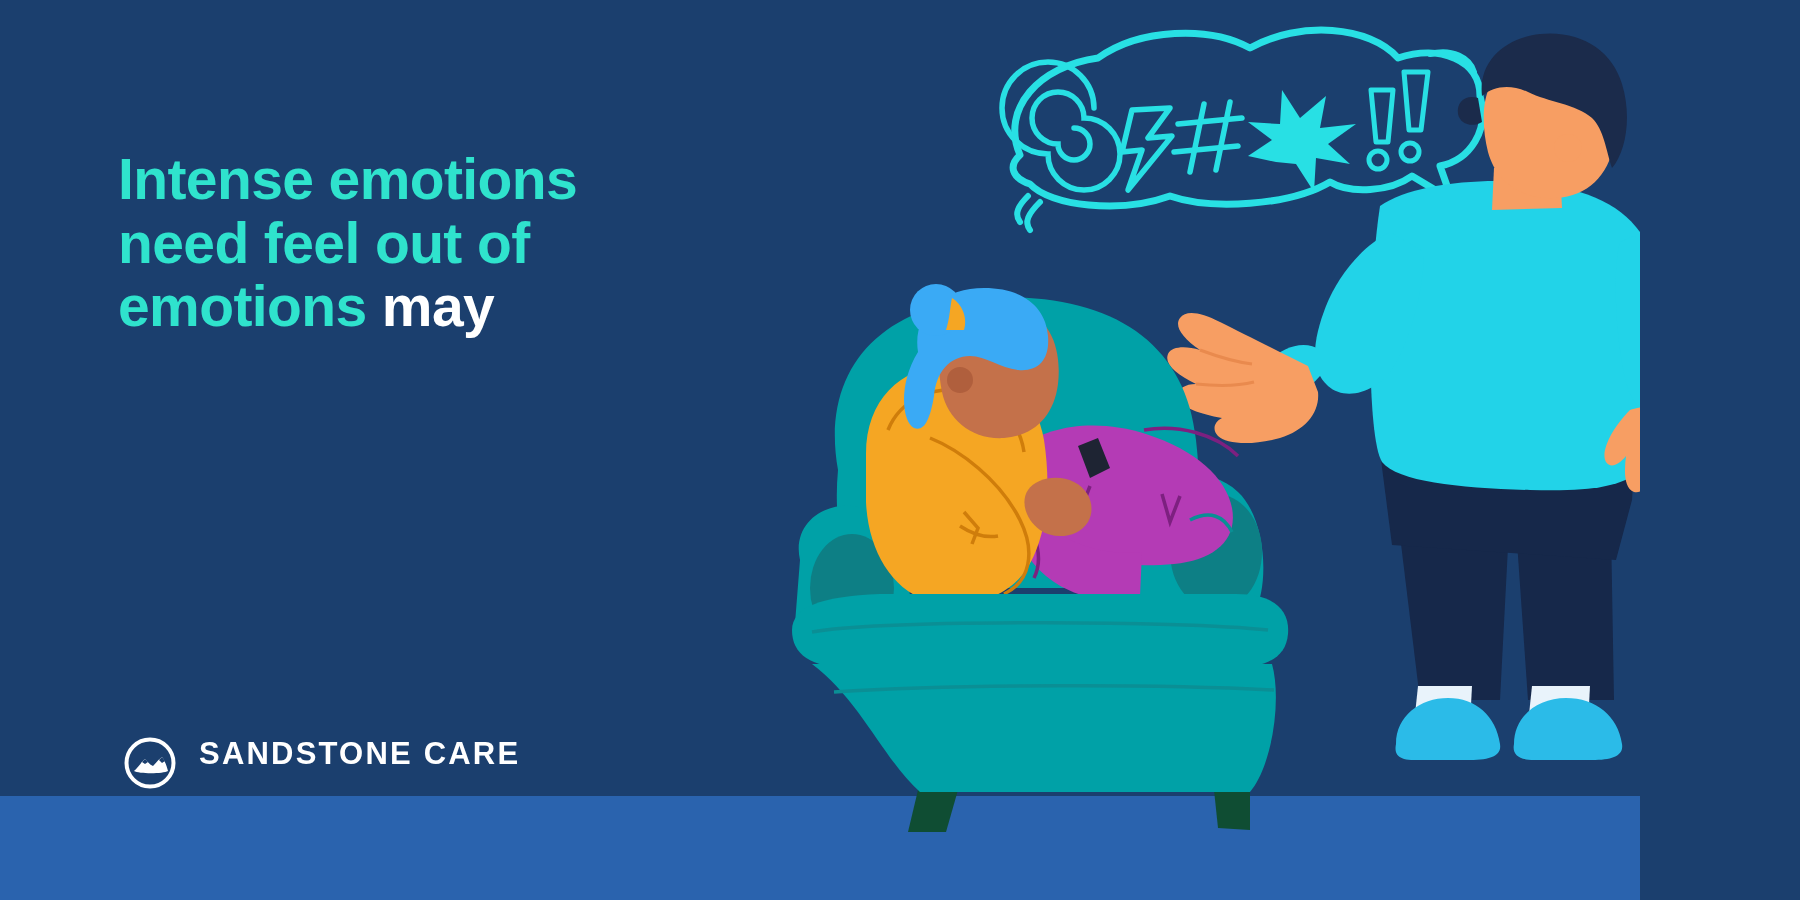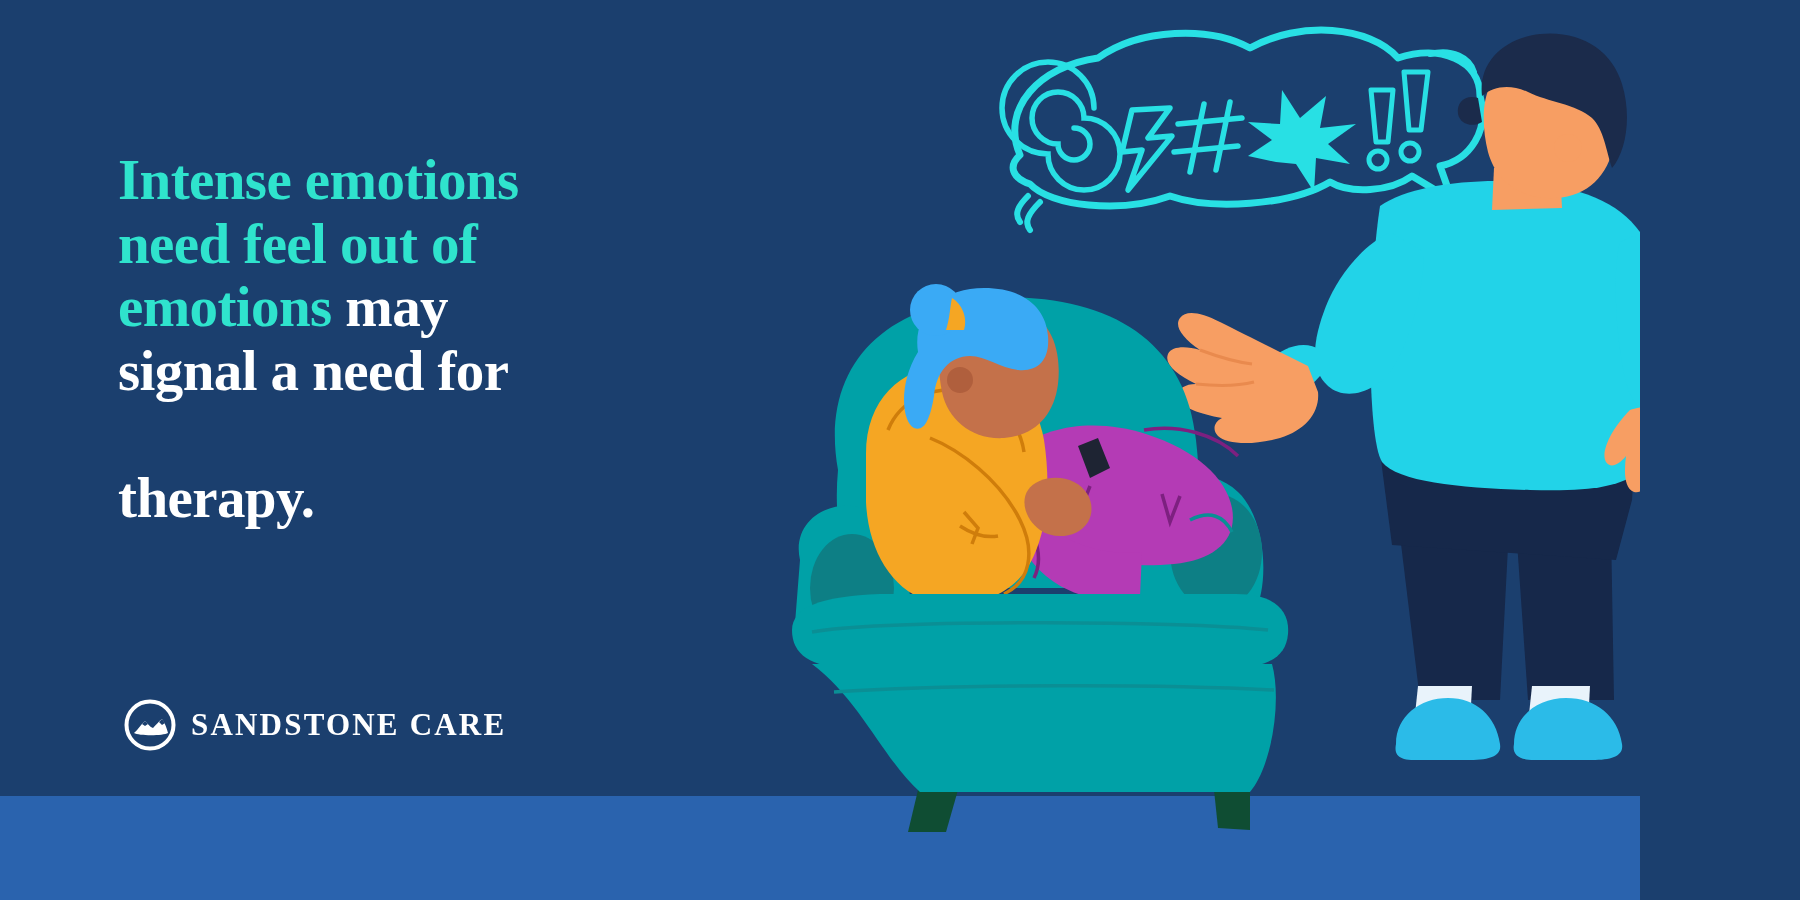--- a/index.html
+++ b/index.html
@@ -7,21 +7,21 @@
     margin: 0;
     padding: 0;
     background: #1b3f6e;
   }
   #stage {
     position: relative;
     width: 1640px;
     height: 900px;
     overflow: hidden;
     background: #6d28d9;
-    font-family: Liberation Serif, serif;
+    font-family: Liberation Sans, sans-serif;
   }
   .bg-wall {
     position: absolute;
     left: 0; top: 0;
     width: 1800px;
     height: 796px;
     background: #1b3f6e;
   }
   .bg-floor {
     position: absolute;
@@ -44,24 +44,24 @@
     color: #ffffff;
     margin: 0;
   }
   .headline .hl-accent { color: #2fe3cd; }
   .headline .hl-plain  { color: #ffffff; }
 
   
   .logo-row {
     position: absolute;
     left: 123px;
-    top: 698px;
+    top: 736px;
     display: flex;
-    align-items: center;
-    gap: 14px;
+    align-items: flex-start;
+    gap: 22px;
   }
   .logo-mark {
     width: 54px;
     height: 54px;
     flex: 0 0 auto;
   }
   .logo-word {
     color: #ffffff;
     font-size: 31px;
     font-weight: bold;
@@ -323,23 +323,22 @@
       <path d="M834 692 C960 684, 1160 684, 1274 690" fill="none" stroke="#0a8f95" stroke-width="3.5"></path>
 
       <path d="M1190 520 C1210 510, 1224 516, 1232 532" fill="none" stroke="#0a8f95" stroke-width="3.5"></path>
     </g>
   </svg>
 
   <h1 class="headline">
     <span class="hl-accent">Intense emotions</span><br>
     <span class="hl-accent">need feel out of</span><br>
     <span class="hl-accent">emotions</span><span class="hl-plain"> may</span><br>
-    <span class="hl-plain">signal a need for</span><br>
     <br>
-    <span class="hl-plain">therapy.</span>
+    <br>
   </h1>
 
   <div class="logo-row">
     <svg class="logo-mark" viewBox="0 0 54 54">
       <circle cx="27" cy="27" r="23.5" fill="none" stroke="#ffffff" stroke-width="4"></circle>
       <path d="M11 35 C15 32, 18 26, 22 23 C25 26, 27 29, 30 30
                C33 27, 36 23, 39 21 C42 25, 44 31, 45 35
                C40 38, 16 38, 11 35 Z" fill="#ffffff"></path>
       <path d="M19 26 L22 23 L25 26 L22 28 Z" fill="#1b3f6e"></path>
       <path d="M36 24 L39 21 L42 25 L39 27 Z" fill="#1b3f6e"></path>

